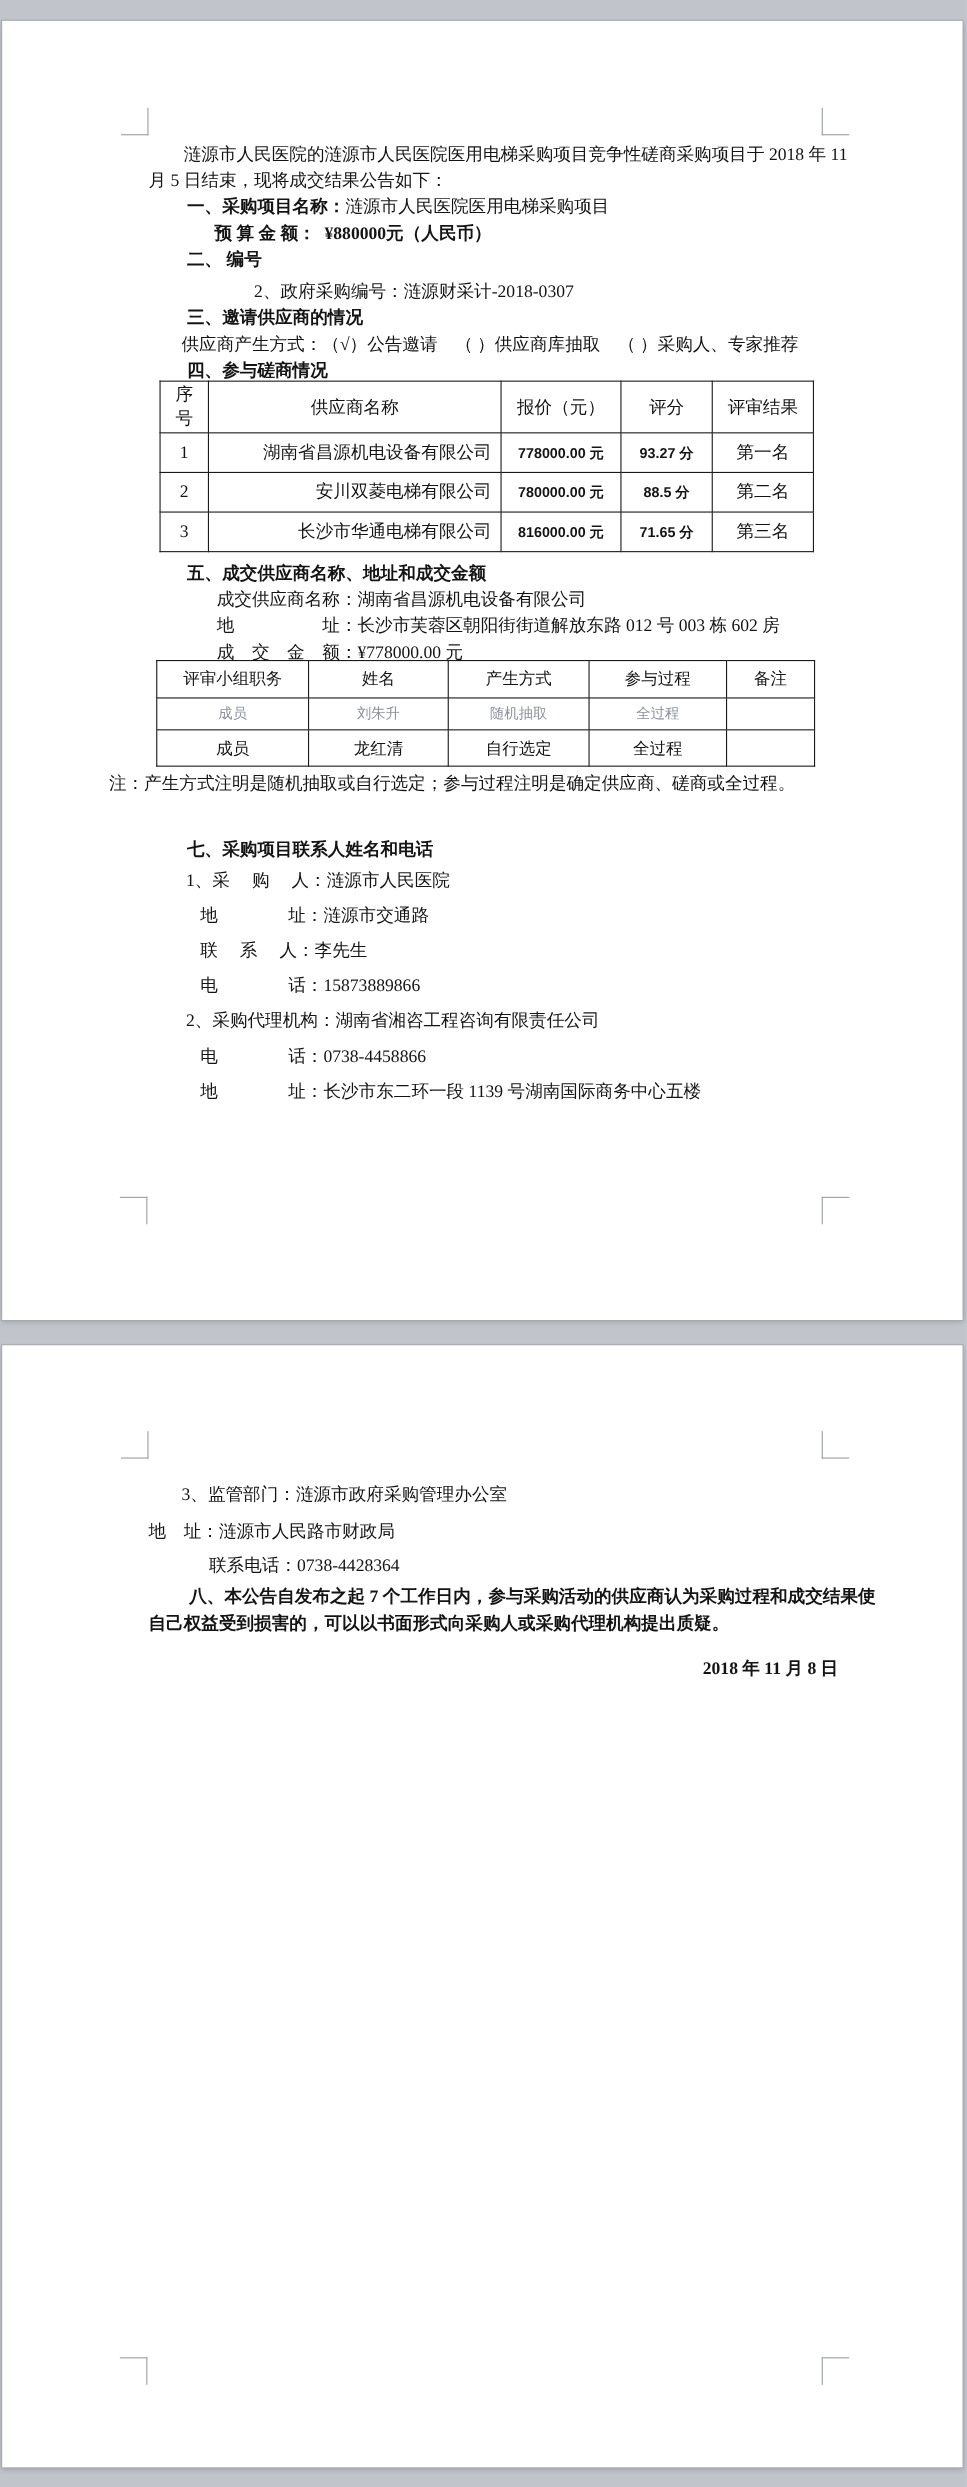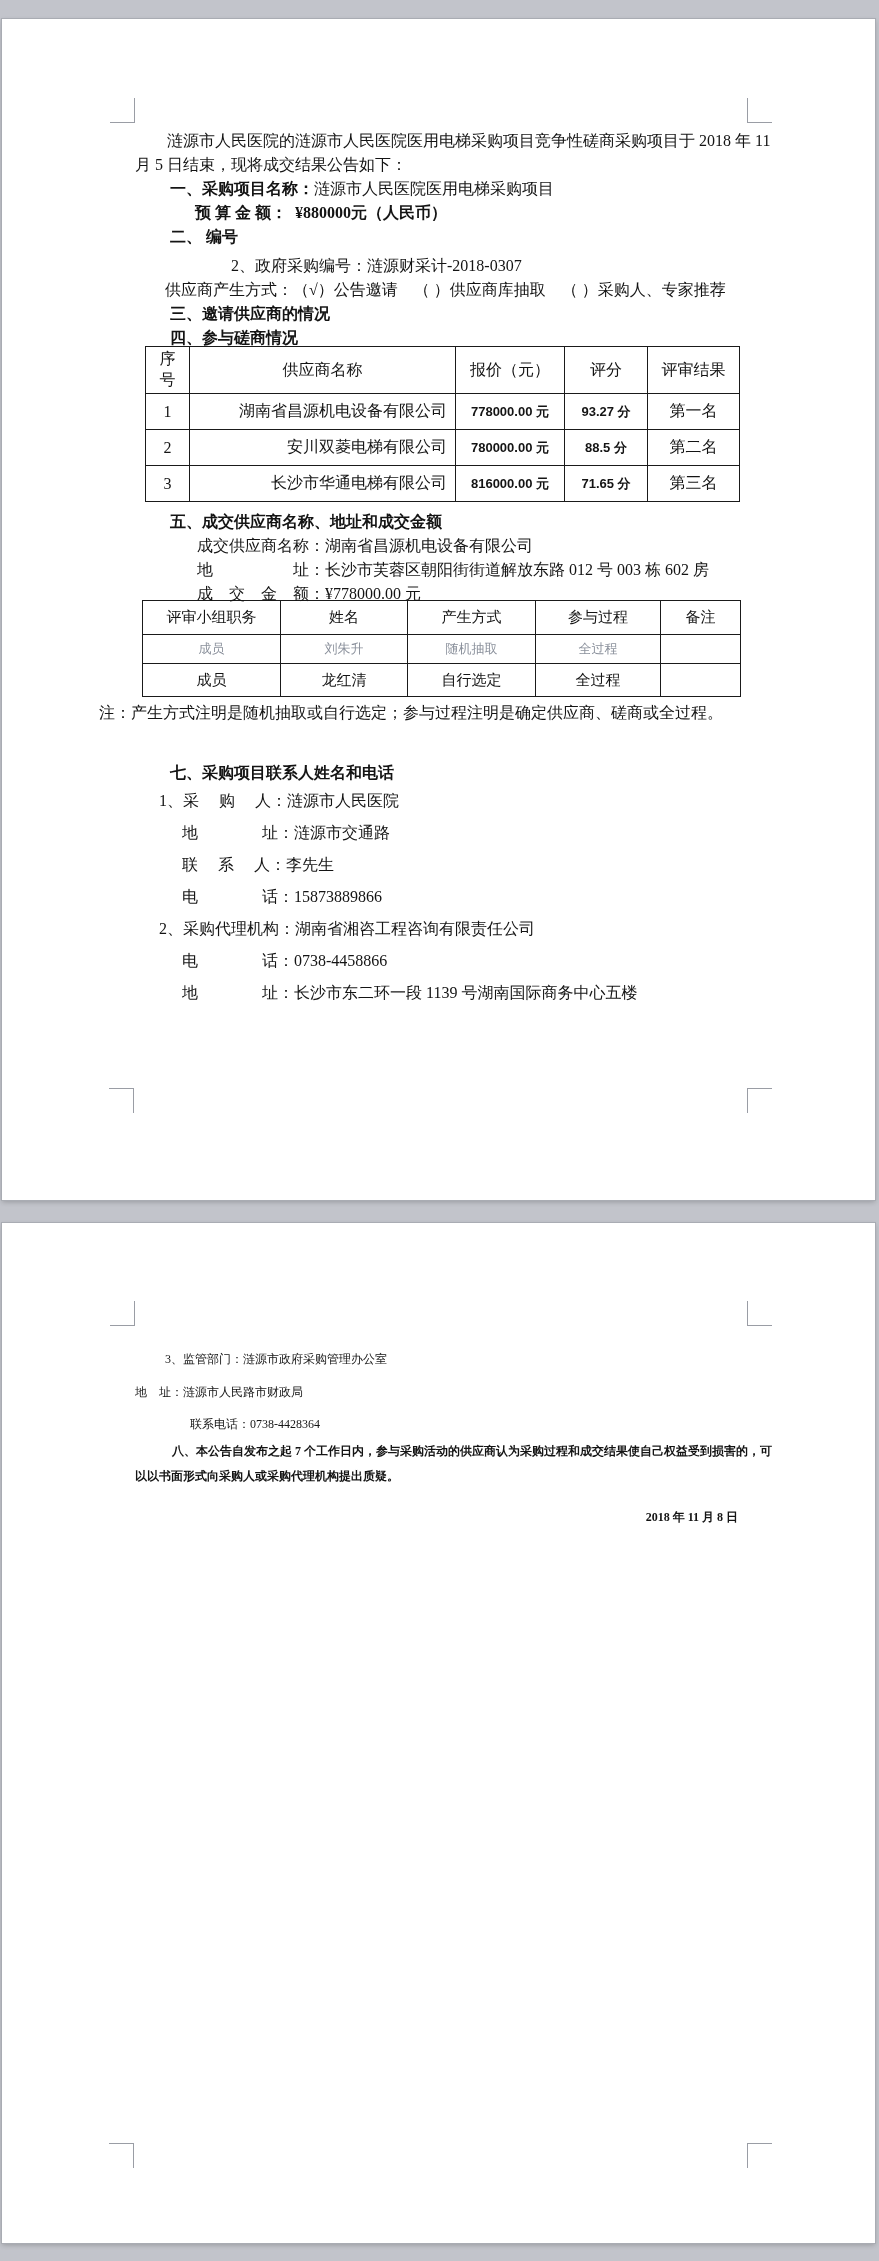--- a/index.html
+++ b/index.html
@@ -10,32 +10,32 @@
     color:#141414;
     -webkit-font-smoothing:antialiased;
   }
   .page{
     position:absolute;left:2px;width:873px;background:#fff;
     box-shadow:0 0 0 1px #a9acb3, 0 2px 5px rgba(0,0,0,.22);
   }
   #page1{top:19px;height:1181px;}
   #page2{top:1223px;height:1020px;}
   .content{position:relative;padding:110px 100px 0 133px;font-size:16px;}
-  .content2{position:relative;padding:120px 100px 0 133px;font-size:12px;}
+  .content2{position:relative;padding:120px 76px 0 133px;font-size:16px;}
   .ln{line-height:24px;white-space:pre-wrap;}
   .b{font-weight:bold;}
   .u{text-underline-offset:4px;text-decoration-thickness:1px;}
   .indent2{text-indent:32px;}
   .mh{margin-left:35px;}        
   .mbudget{margin-left:60px;}
   .mi1{margin-left:74px;}       
   .mi2{margin-left:96px;margin-top:5px;}
   .mline{margin-left:30px;}     
   .mwin{margin-left:62px;}      
-  .mc{margin-left:24px;}        
+  .mc{margin-left:34px;}        
   .mcs{margin-left:47px;}       
   .ln7{line-height:32px;}
   .note{margin-left:-36px;margin-top:4px;}
   .s7{margin-top:36px;}
   table{border-collapse:collapse;table-layout:fixed;}
   th,td{border:1px solid #1a1a1a;text-align:center;font-weight:normal;
         padding:0 8px;overflow:hidden;}
   #t1{margin:-4px 0 8px 10px;width:594px;}
   #t1 th{height:46px;word-break:break-all;}
   #t1 td{height:35px;}
@@ -66,22 +66,22 @@
   <div class="crop tr" style="left:745px;top:79px;"></div>
   <div class="crop bl" style="left:107px;top:1069px;"></div>
   <div class="crop br" style="left:745px;top:1069px;"></div>
 
   <div class="content">
     <div class="ln indent2"><span class="u">涟源市人民医院</span><span>的</span><span class="u">涟源市人民医院医用电梯采购项目</span><span>竞争性磋商采购项目于 </span><span class="u">2018 年 11</span><span>月 </span><span class="u">5</span><span> 日结束，现将成交结果公告如下：</span></div>
     <div class="ln mh"><span class="b">一、采购项目名称：</span><span class="u">涟源市人民医院医用电梯采购项目</span></div>
     <div class="ln mbudget"><span class="b">预 算 金 额：  </span><span class="u b">¥880000</span><span class="b">元（人民币）</span></div>
     <div class="ln mh b">二、 编号</div>
     <div class="ln mi2"><span>2、政府采购编号：</span><span class="u">涟源财采计-2018-0307</span></div>
+    <div class="ln mh b">三、邀请供应商的情况</div>
     <div class="ln mline">供应商产生方式：（√）公告邀请　（ ）供应商库抽取　（ ）采购人、专家推荐</div>
-    <div class="ln mh b">三、邀请供应商的情况</div>
     <div class="ln mh b">四、参与磋商情况</div>
 
     <table id="t1">
       <colgroup>
           <col style="width:44px">
           <col style="width:266px">
           <col style="width:109px">
           <col style="width:83px">
           <col style="width:92px">
         </colgroup>

